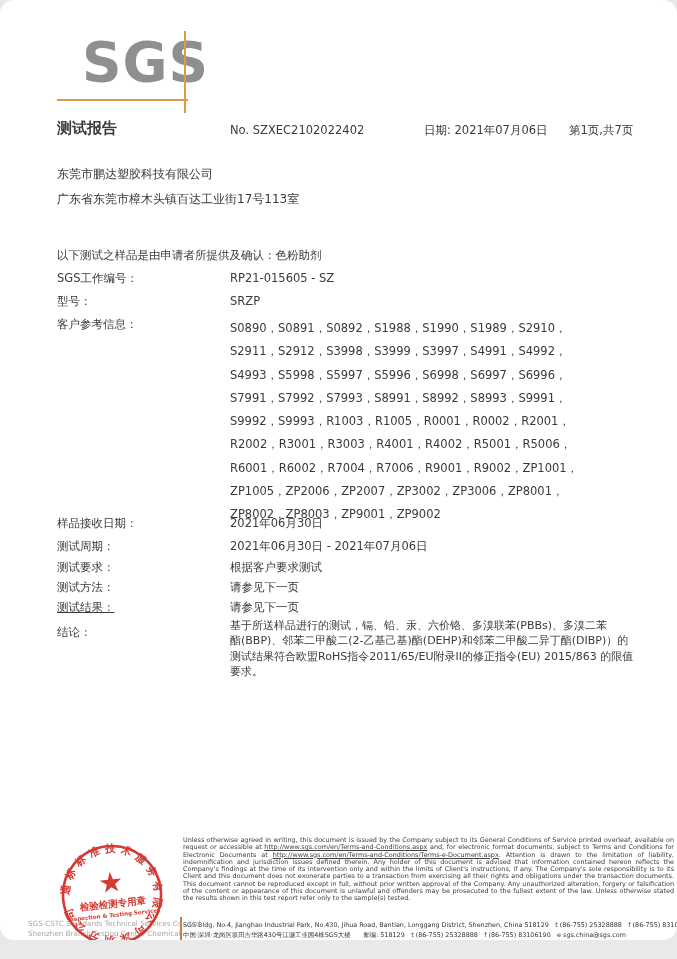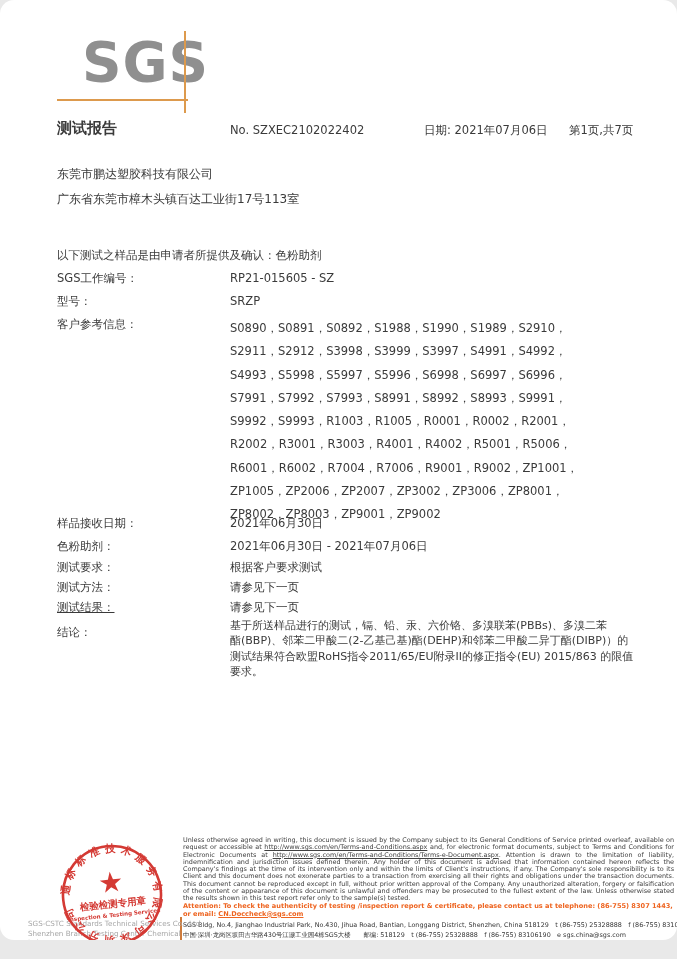--- a/index.html
+++ b/index.html
@@ -85,21 +85,21 @@
       <div>R6001，R6002，R7004，R7006，R9001，R9002，ZP1001，</div>
       <div>ZP1005，ZP2006，ZP2007，ZP3002，ZP3006，ZP8001，</div>
       <div>ZP8002，ZP8003，ZP9001，ZP9002</div>
     </div>
 
   <div class="row r-received">
     <span>样品接收日期：</span>
     <span class="val">2021年06月30日</span>
   </div>
   <div class="row r-period">
-    <span>色粉助剂：</span>
+    <span>测试周期：</span>
     <span class="val">2021年06月30日 - 2021年07月06日</span>
   </div>
   <div class="row r-request">
     <span>测试要求：</span>
     <span class="val">根据客户要求测试</span>
   </div>
   <div class="row r-method">
     <span>测试方法：</span>
     <span class="val">请参见下一页</span>
   </div>
@@ -129,21 +129,20 @@
     <text font-size="10.5" fill="#d43a34" font-weight="bold">
       <textPath href="#ringPath" startOffset="4" textLength="255" lengthAdjust="spacing">通标标准技术服务有限公司深圳分公司</textPath>
     </text>
     <text x="68" y="51" font-size="28" fill="#d43a34" text-anchor="middle">★</text>
     <text x="68" y="66" font-size="9.5" fill="#d43a34" text-anchor="middle" font-weight="bold">检验检测专用章</text>
     <text x="68" y="76" font-size="5.6" fill="#d43a34" text-anchor="middle" font-weight="bold">Inspection &amp; Testing Services</text>
   </svg>
 
   <div class="abs legal"><span>Unless otherwise agreed in writing, this document is issued by the Company subject to its General Conditions of Service printed overleaf, available on request or accessible at </span><span class="u">http://www.sgs.com/en/Terms-and-Conditions.aspx</span><span> and, for electronic format documents, subject to Terms and Conditions for Electronic Documents at </span><span class="u">http://www.sgs.com/en/Terms-and-Conditions/Terms-e-Document.aspx</span><span>. Attention is drawn to the limitation of liability, indemnification and jurisdiction issues defined therein. Any holder of this document is advised that information contained hereon reflects the Company's findings at the time of its intervention only and within the limits of Client's instructions, if any. The Company's sole responsibility is to its Client and this document does not exonerate parties to a transaction from exercising all their rights and obligations under the transaction documents. This document cannot be reproduced except in full, without prior written approval of the Company. Any unauthorized alteration, forgery or falsification of the content or appearance of this document is unlawful and offenders may be prosecuted to the fullest extent of the law. Unless otherwise stated the results shown in this test report refer only to the sample(s) tested.</span></div>
 
-  <div class="abs attention"><span>Attention: To check the authenticity of testing /inspection report &amp; certificate, please contact us at telephone: (86-755) 8307 1443, or email: </span><span class="u">CN.Doccheck@sgs.com</span></div>
 
   <div class="abs addr-vline"></div>
   <div class="abs addr1">SGS Bldg, No.4, Jianghao Industrial Park, No.430, Jihua Road, Bantian, Longgang District, Shenzhen, China 518129　t (86-755) 25328888　f (86-755) 83106190　www.sgsgroup.com.cn</div>
   <div class="abs addr2">中国·深圳·龙岗区坂田吉华路430号江灏工业园4栋SGS大楼　　邮编: 518129　t (86-755) 25328888　f (86-755) 83106190　e sgs.china@sgs.com</div>
   <div class="abs footer-rule"></div>
   <div class="abs member">Member of the SGS Group (SGS SA)</div>
 
 </div>
 
 </body></html>

